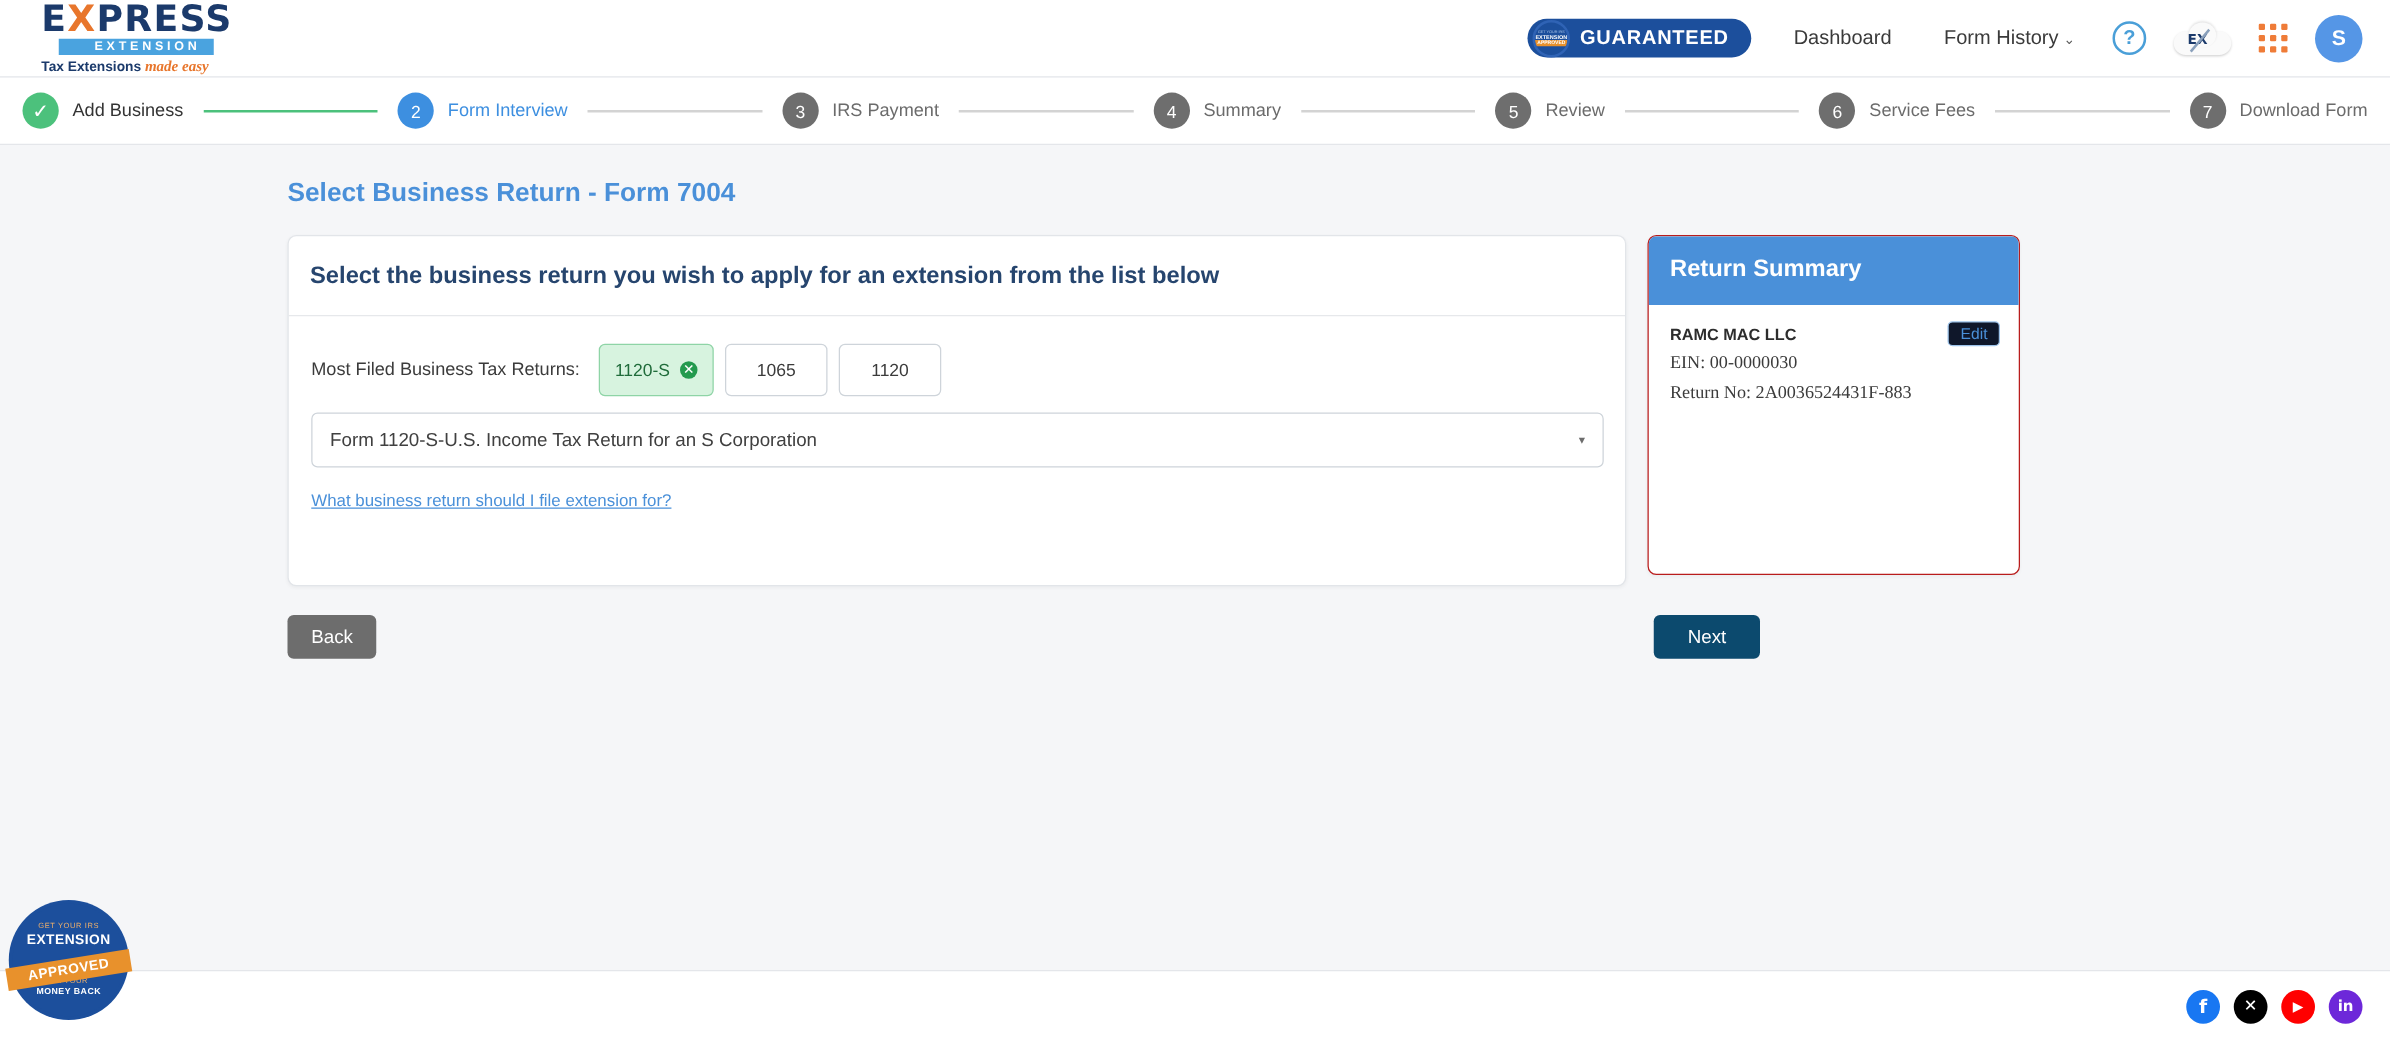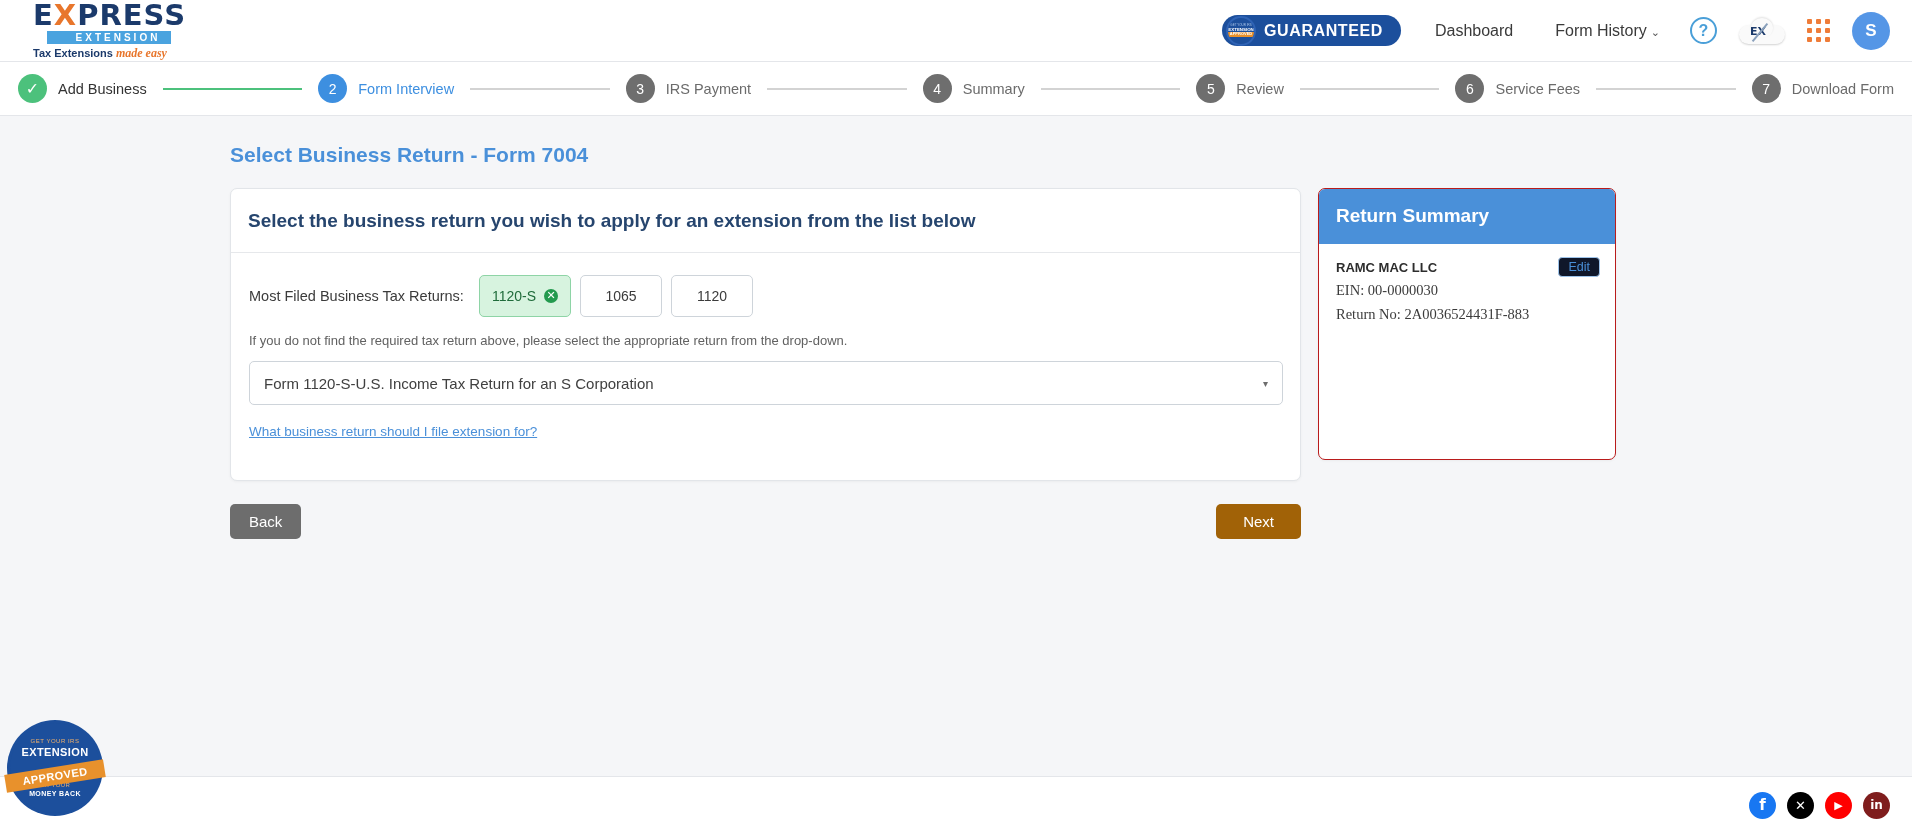--- a/index.html
+++ b/index.html
@@ -178,28 +178,28 @@
   .summary-company { font-size: 13px; font-weight: bold; color: #2d2d2d; }
   .summary-line { font-size: 14.5px; color: #3b3b3b; margin-top: 7px; font-family: Liberation Serif, serif; }
   .edit-btn {
     position: absolute; right: 15px; top: 13px;
     border: 1px solid #9dc3ea; color: #4a90d9; background: #0f172a;
     font-size: 12.5px; border-radius: 4px; padding: 2px 9px; cursor: pointer;
   }
 
   
   .actions {
-    width: 1071px; margin: 23px 4px 0 230px; display: flex; align-items: center;
+    width: 1178px; margin: 23px 4px 0 230px; display: flex; align-items: center;
   }
   .btn-back {
     background: #6d6d6d; color: #fff; font-size: 15px; border: none;
     border-radius: 5px; padding: 9px 19px; cursor: pointer;
   }
   .btn-next {
-    margin-left: auto; background: #a16207; color: #fff; font-size: 15px;
+    margin-left: auto; background: #0c4a6e; color: #fff; font-size: 15px;
     border: none; border-radius: 5px; padding: 9px 27px; cursor: pointer;
   }
 
   
   .footer {
     position: absolute; left: 0; bottom: 0; width: 1912px; height: 57px;
     background: #fff; border-top: 1px solid #e4e6ea;
     display: flex; align-items: center; padding: 0 22px 0 140px;
   }
   .footer-text { font-size: 13.5px; color: #4d4d4d; }
@@ -227,21 +227,21 @@
   .socials { margin-left: auto; display: flex; gap: 11px; align-items: center; }
   .soc {
     width: 27px; height: 27px; border-radius: 50%;
     display: flex; align-items: center; justify-content: center;
     color: #fff; font-size: 15px; font-weight: bold; cursor: pointer;
     font-family: "DejaVu Sans", sans-serif;
   }
   .soc.fb { background: #1877f2; }
   .soc.x  { background: #000000; font-size: 13px; }
   .soc.yt { background: #ff0000; font-size: 11px; }
-  .soc.li { background: #7f1d1d; font-size: 12px; }
+  .soc.li { background: #6d28d9; font-size: 12px; }
 </style>
 </head>
 <body>
 
 <div class="header">
   <div class="logo">
     <div class="logo-main"><span>E</span><span class="x-orange">X</span><span>PRESS</span></div>
     <div class="logo-ext">EXTENSION</div>
     <div class="logo-tag"><span>Tax Extensions</span> <i>made easy</i></div>
   </div>
@@ -346,21 +346,20 @@
             </div>
             <div class="pill">
               <span>1065</span>
             </div>
             <div class="pill">
               <span>1120</span>
             </div>
           </div>
       </div>
 
-      <div class="hint">If you do not find the required tax return above, please select the appropriate return from the drop-down.</div>
 
       <div class="select-wrap">
         <span class="val">Form 1120-S-U.S. Income Tax Return for an S Corporation</span>
         <span class="arrow">▾</span>
       </div>
 
       <a class="help-link">What business return should I file extension for?</a>
     </div>
   </div>
 

